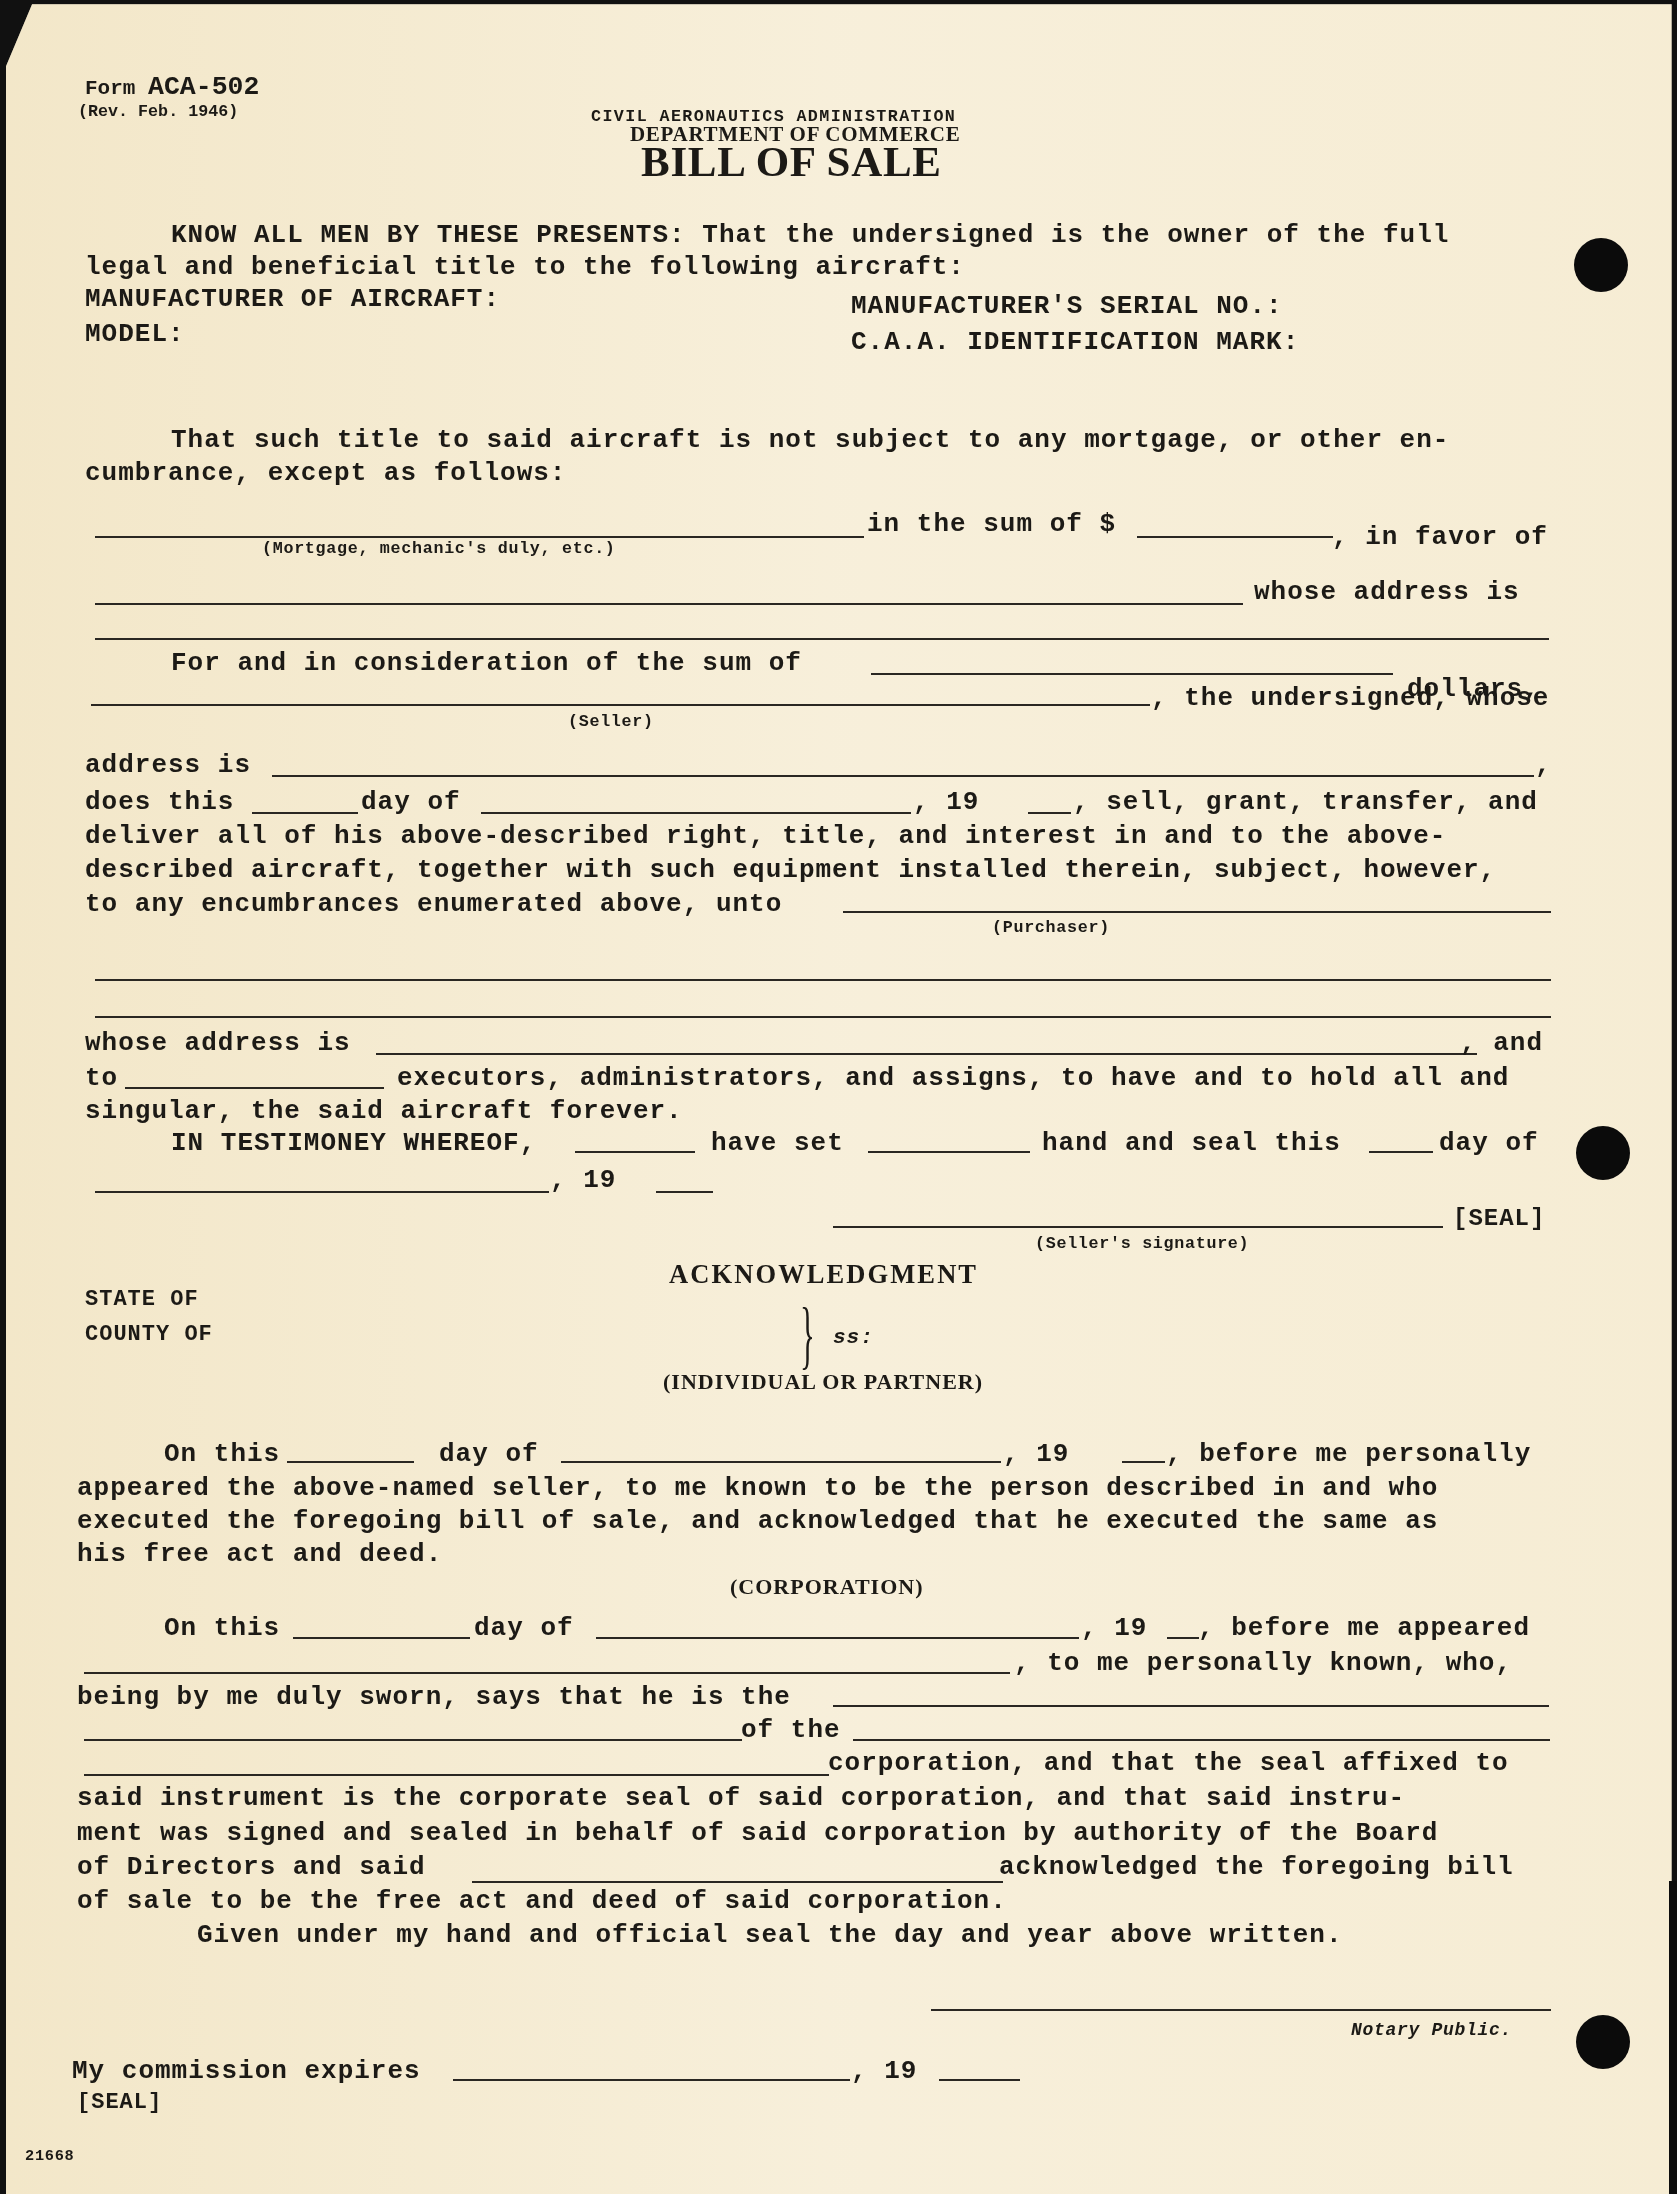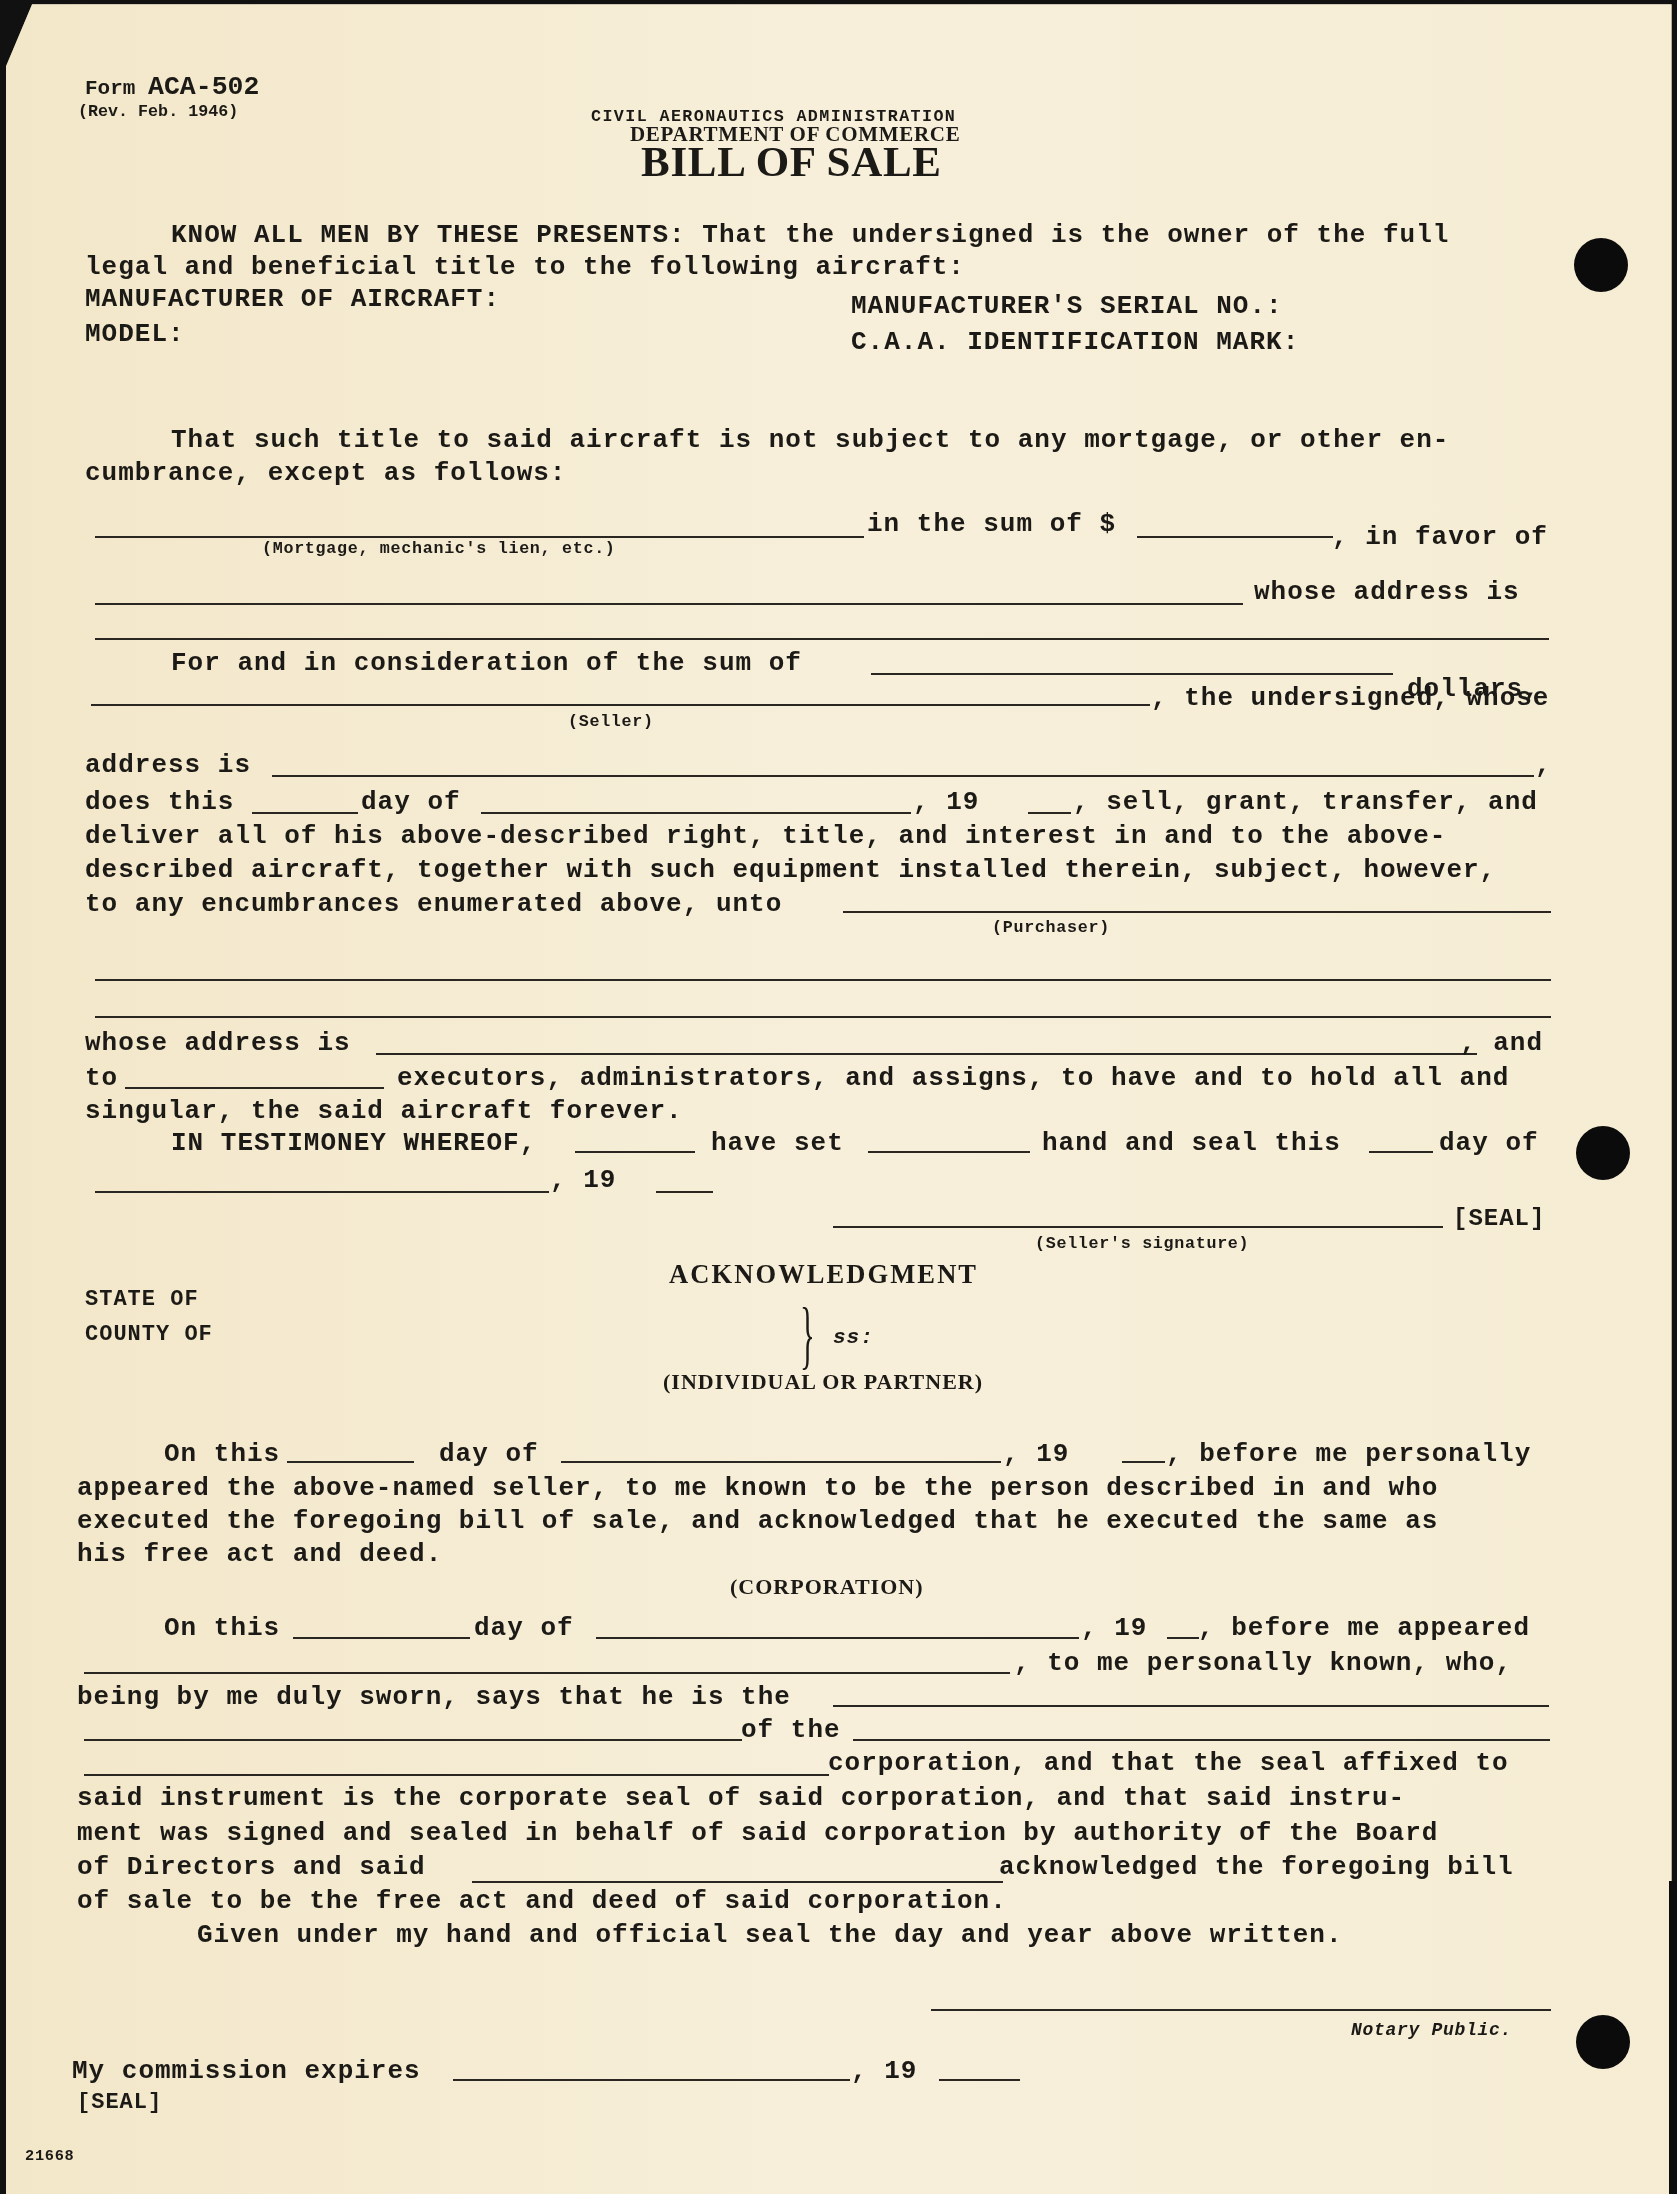--- a/index.html
+++ b/index.html
@@ -60,21 +60,21 @@
 <div class="abs t" style="left:851px; top:327px;">C.A.A. IDENTIFICATION MARK:</div>
 <div class="abs t" style="left:1324px; top:327px; width:195px; height:28px;"></div>
 
 <div class="abs t" style="left:171px; top:425px;">That such title to said aircraft is not subject to any mortgage, or other en-</div>
 <div class="abs t" style="left:85px; top:458px;">cumbrance, except as follows:</div>
 
 <div class="line" style="left:95px; top:536px; width:769px;"></div>
 <div class="abs t" style="left:867px; top:509px;">in the sum of $</div>
 <div class="line" style="left:1137px; top:536px; width:196px;"></div>
 <div class="abs t" style="left:1332px; top:509px;margin-top:13px;">, in favor of</div>
-<div class="abs small" style="left:262px; top:539px;">(Mortgage, mechanic's lien, etc.)</div>
+<div class="abs small" style="left:262px; top:539px;">(Mortgage, mechanic's duly, etc.)</div>
 
 <div class="line" style="left:95px; top:603px; width:1148px;"></div>
 <div class="abs t" style="left:1254px; top:577px;">whose address  is</div>
 <div class="line" style="left:95px; top:638px; width:1454px;"></div>
 
 <div class="abs t" style="left:171px; top:648px;">For and in consideration of the sum of</div>
 <div class="line" style="left:871px; top:673px; width:522px;"></div>
 <div class="abs t" style="left:1407px; top:648px;margin-top:26px;">dollars,</div>
 
 <div class="line" style="left:91px; top:704px; width:1059px;"></div>

